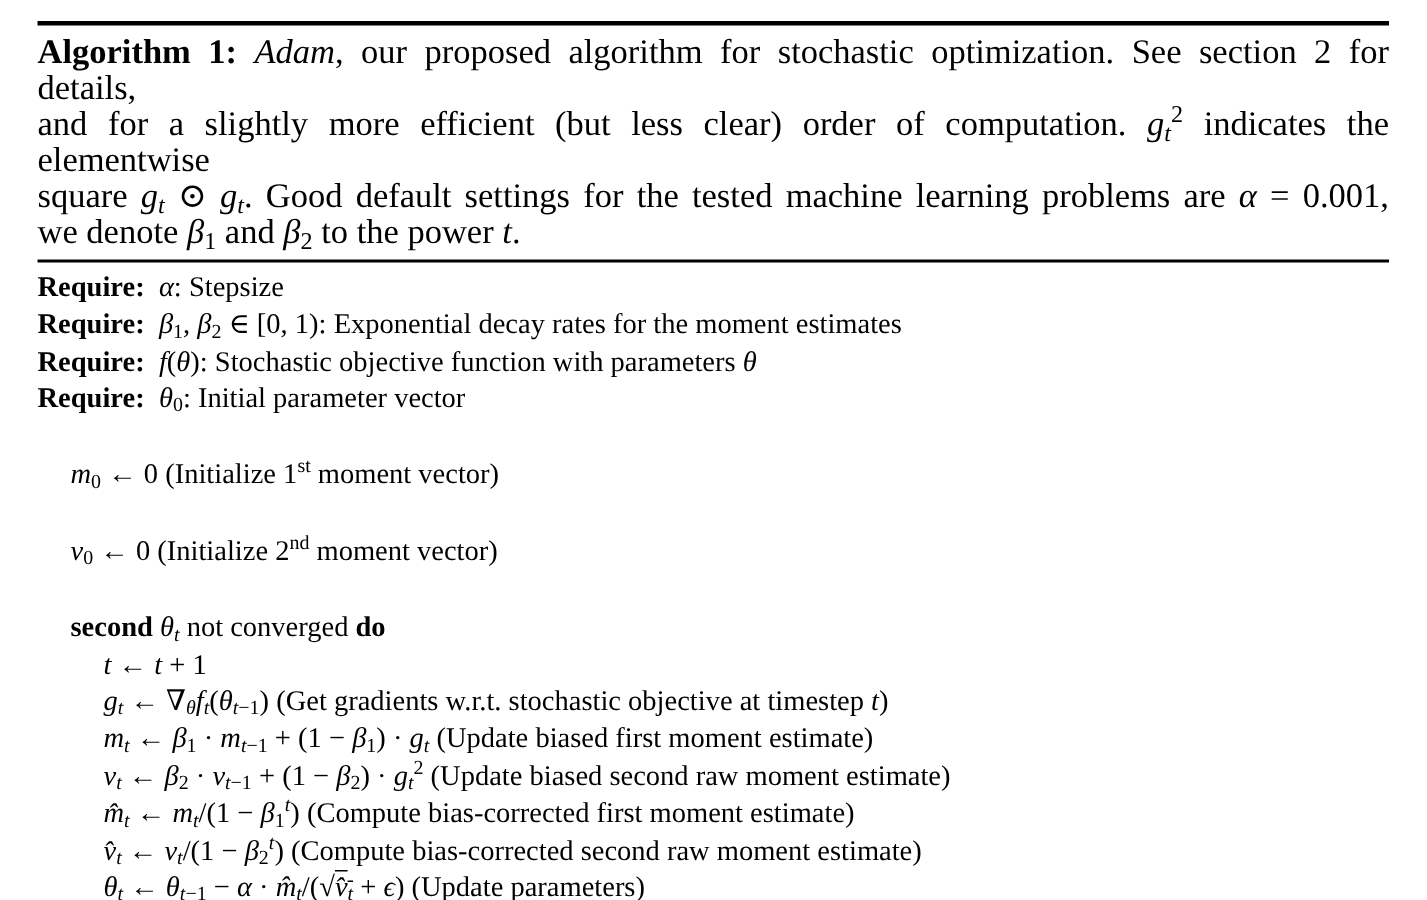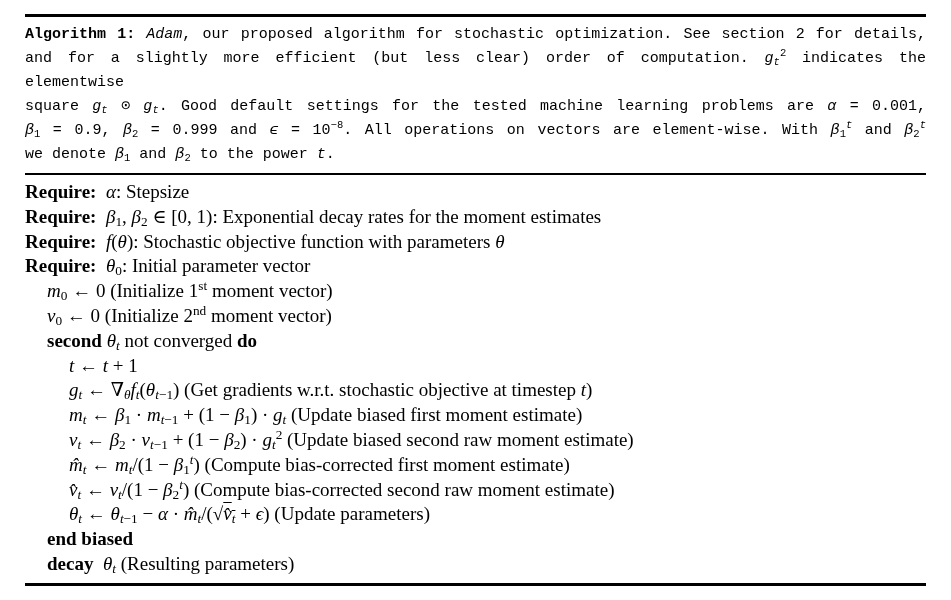--- a/index.html
+++ b/index.html
@@ -6,47 +6,46 @@
   html,body{margin:0;padding:0;}
   body{
     width:951px;height:600px;background:#ffffff;color:#000000;
     font-family:"Liberation Serif","DejaVu Serif",serif;
     position:relative;overflow:hidden;
   }
   .figure{position:absolute;left:25px;top:14px;width:901px;}
   .rule{background:#000000;width:100%;}
   .rule.thick{height:3px;}
   .rule.thin{height:2px;}
-  .caption{padding:6px 0 6px 0;font-size:15px;line-height:24px;font-family:Liberation Mono, monospace;}
+  .caption{padding:6px 0 6px 0;font-size:23px;line-height:24px;}
   .cap-line{text-align:justify;text-align-last:justify;white-space:normal;}
   .cap-line.last{text-align:right;text-align-last:left;}
   .alg{padding:5px 0 6px 0;font-size:19px;line-height:24.8px;}
   .alg-line{white-space:nowrap;}
   .ind0{padding-left:0;}
-  .ind1{padding-left:22px;}
+  .ind1{padding-left:22px;margin-top:26px;}
   .ind2{padding-left:44px;}
   sub,sup{font-size:70%;line-height:0;}
   sub{vertical-align:-0.25em;}
   sup{vertical-align:0.55em;}
   .ov{text-decoration:overline;}
   b{font-weight:bold;}
   i{font-style:italic;}
 </style>
 </head>
 <body>
 
 <div class="figure">
 
   <div class="rule thick"></div>
 
   <div class="caption">
     <div class="cap-line"><b>Algorithm 1:</b> <i>Adam</i>, our proposed algorithm for stochastic optimization. See section 2 for details,</div>
     <div class="cap-line">and for a slightly more efficient (but less clear) order of computation. <i>g<sub>t</sub></i><sup>2</sup> indicates the elementwise</div>
     <div class="cap-line">square <i>g<sub>t</sub></i> ⊙ <i>g<sub>t</sub></i>. Good default settings for the tested machine learning problems are <i>α</i> = 0.001,</div>
-    <div class="cap-line"><i>β</i><sub>1</sub> = 0.9, <i>β</i><sub>2</sub> = 0.999 and <i>ϵ</i> = 10<sup>−8</sup>. All operations on vectors are element-wise. With <i>β</i><sub>1</sub><sup><i>t</i></sup> and <i>β</i><sub>2</sub><sup><i>t</i></sup></div>
     <div class="cap-line last">we denote <i>β</i><sub>1</sub> and <i>β</i><sub>2</sub> to the power <i>t</i>.</div>
   </div>
 
   <div class="rule thin"></div>
 
   <div class="alg">
     <div class="alg-line ind0"><b>Require:</b> <i>α</i>: Stepsize</div>
     <div class="alg-line ind0"><b>Require:</b> <i>β</i><sub>1</sub>, <i>β</i><sub>2</sub> ∈ [0, 1): Exponential decay rates for the moment estimates</div>
     <div class="alg-line ind0"><b>Require:</b> <i>f</i>(<i>θ</i>): Stochastic objective function with parameters <i>θ</i></div>
     <div class="alg-line ind0"><b>Require:</b> <i>θ</i><sub>0</sub>: Initial parameter vector</div>

